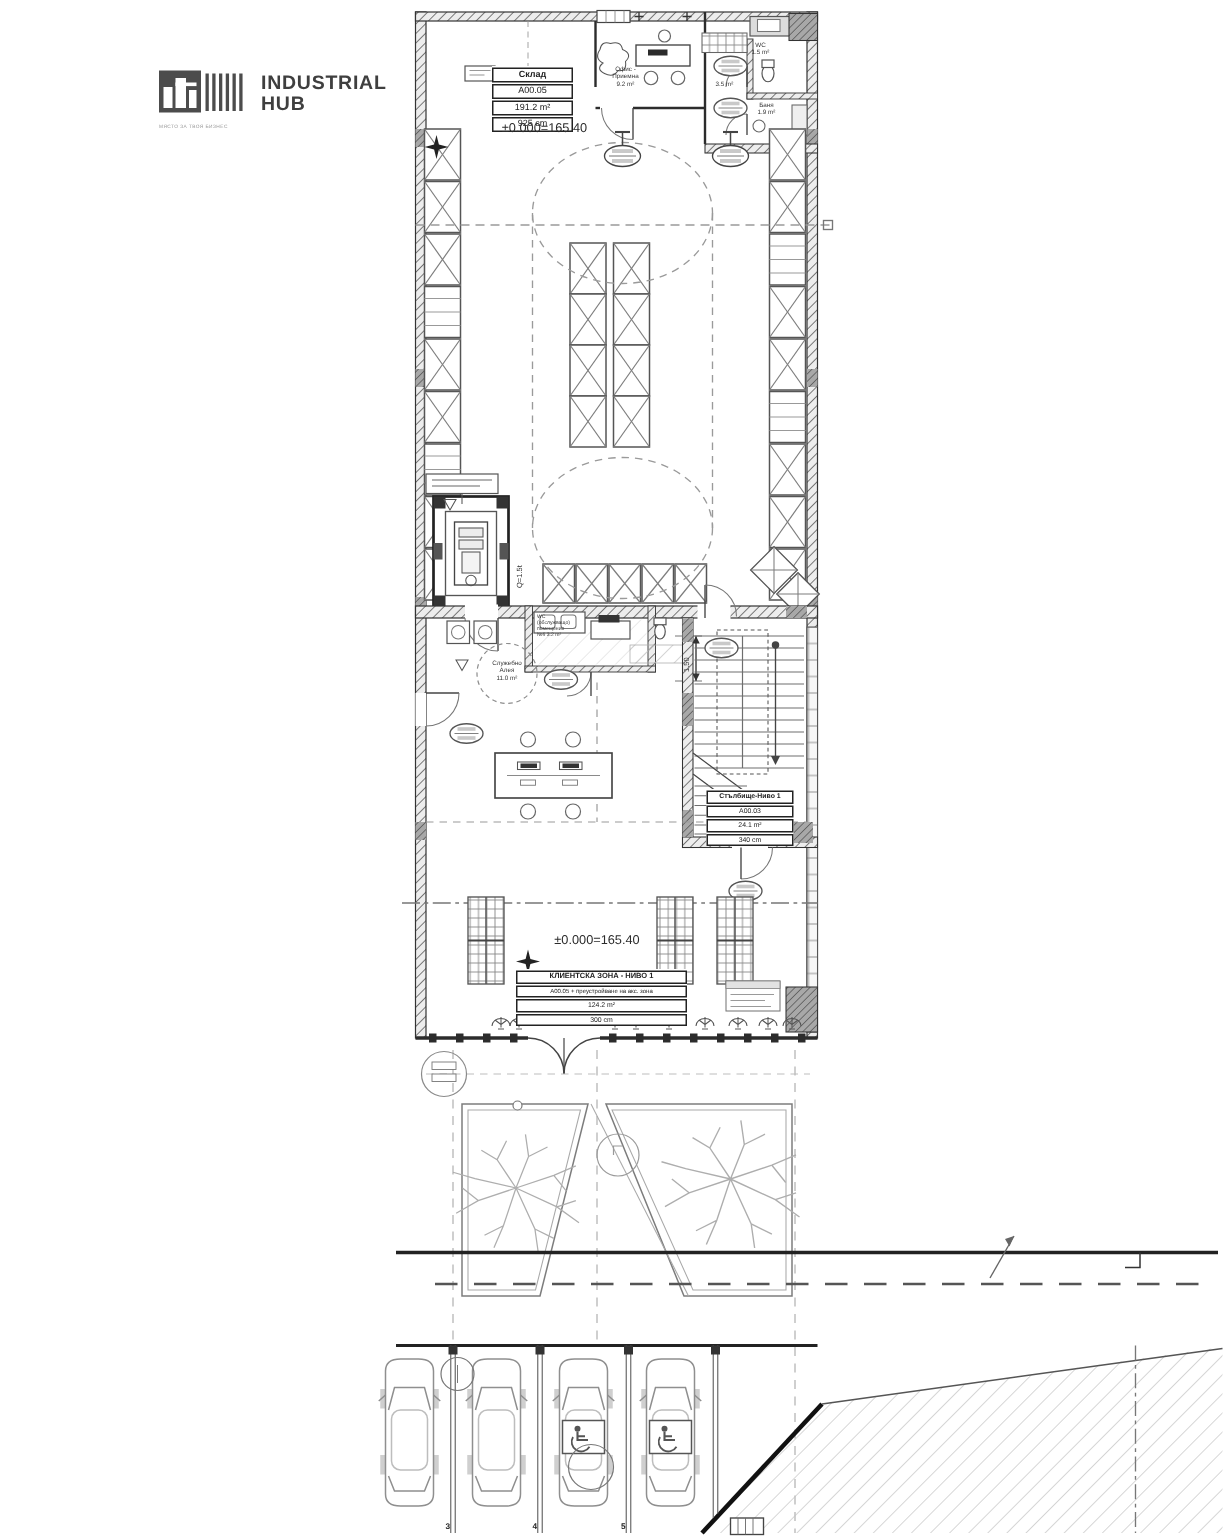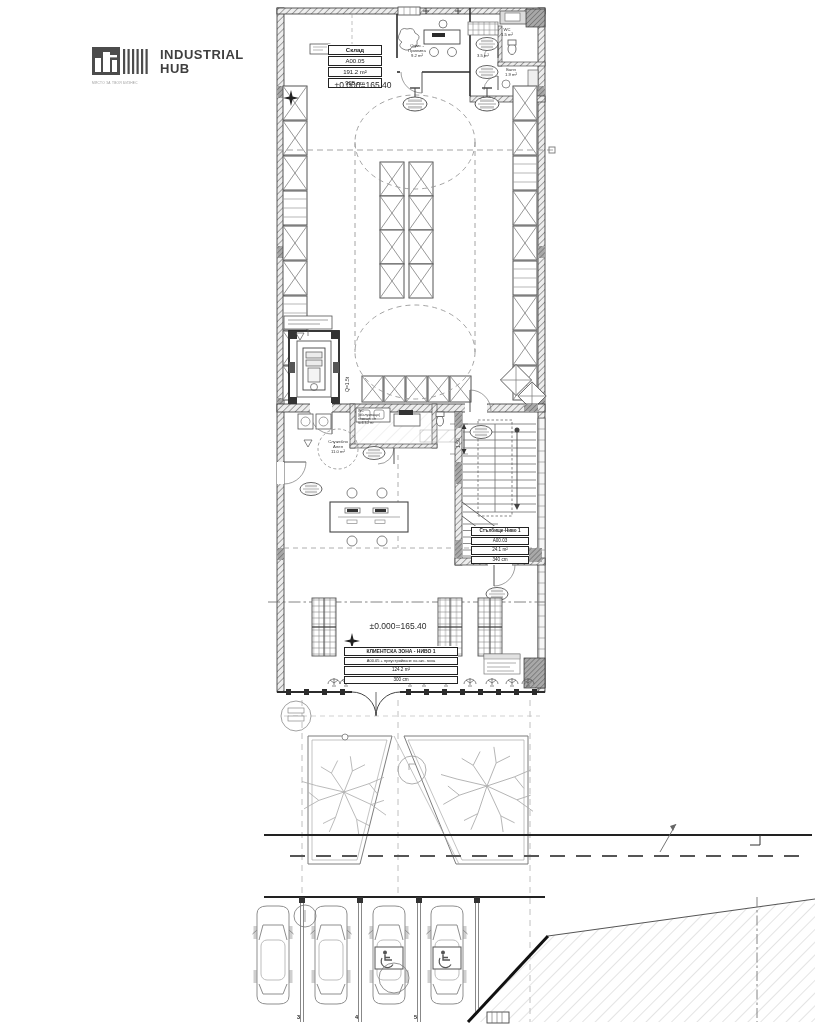--- a/index.html
+++ b/index.html
@@ -1,20 +1,20 @@
 <!DOCTYPE html>
 <html><head>
 <meta charset="utf-8">
 <style>
   html,body{margin:0;padding:0;}
   body{width:819px;height:1024px;background:#fff;position:relative;overflow:hidden;
        font-family:"Liberation Sans",sans-serif;color:#222;}
   .abs{position:absolute;}
   
-  .logo{left:92px;top:46px;display:flex;align-items:flex-start;gap:6px;}
+  .logo{left:106px;top:46px;display:flex;align-items:flex-start;gap:6px;}
   .logo-txt{font-weight:bold;color:#3f3f3f;font-size:13px;line-height:14px;letter-spacing:.5px;padding-top:2px;}
   .logo-tag{font-size:3.2px;color:#9a9a9a;letter-spacing:.3px;margin-top:1px;white-space:nowrap;}
   
   .tbl{position:absolute;background:#fff;text-align:center;font-size:6px;line-height:8px;}
   .tbl .r{border:1px solid #222;margin-top:1px;background:#fff;padding:0 1px;white-space:nowrap;overflow:hidden;}
   .tbl .hd{font-weight:bold;border-width:1.4px;}
   
   .lbl{position:absolute;text-align:center;color:#333;line-height:1.15;}
   .f8{font-size:8.5px;color:#2b2b2b;text-align:center;}
   .f5{font-size:5px;}

